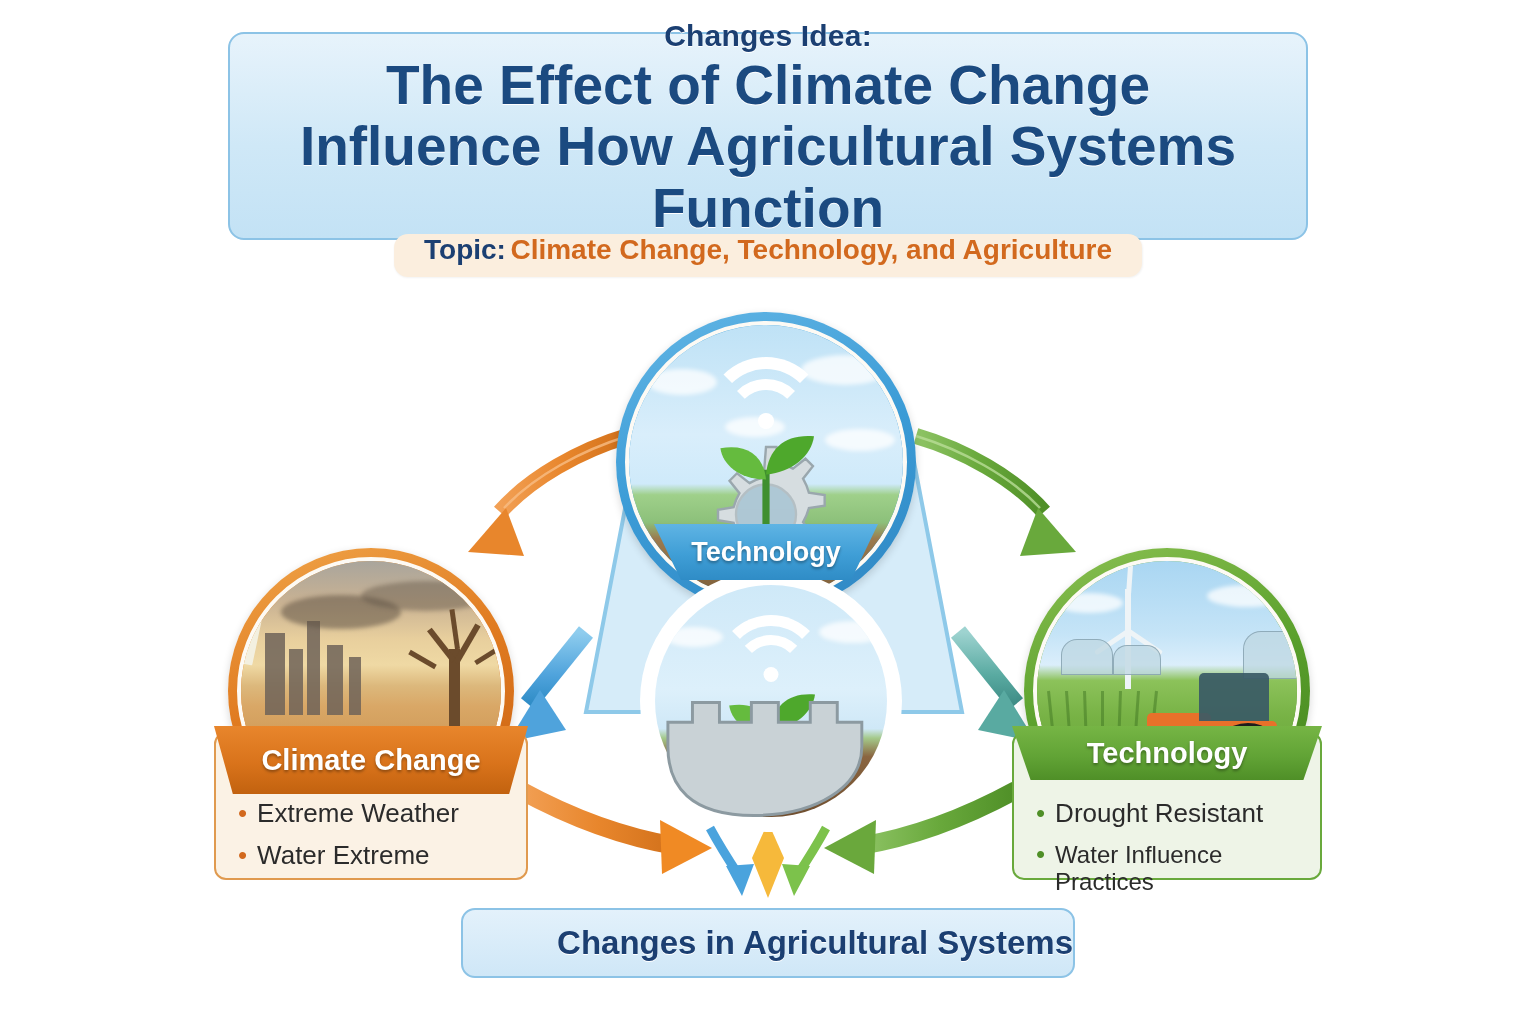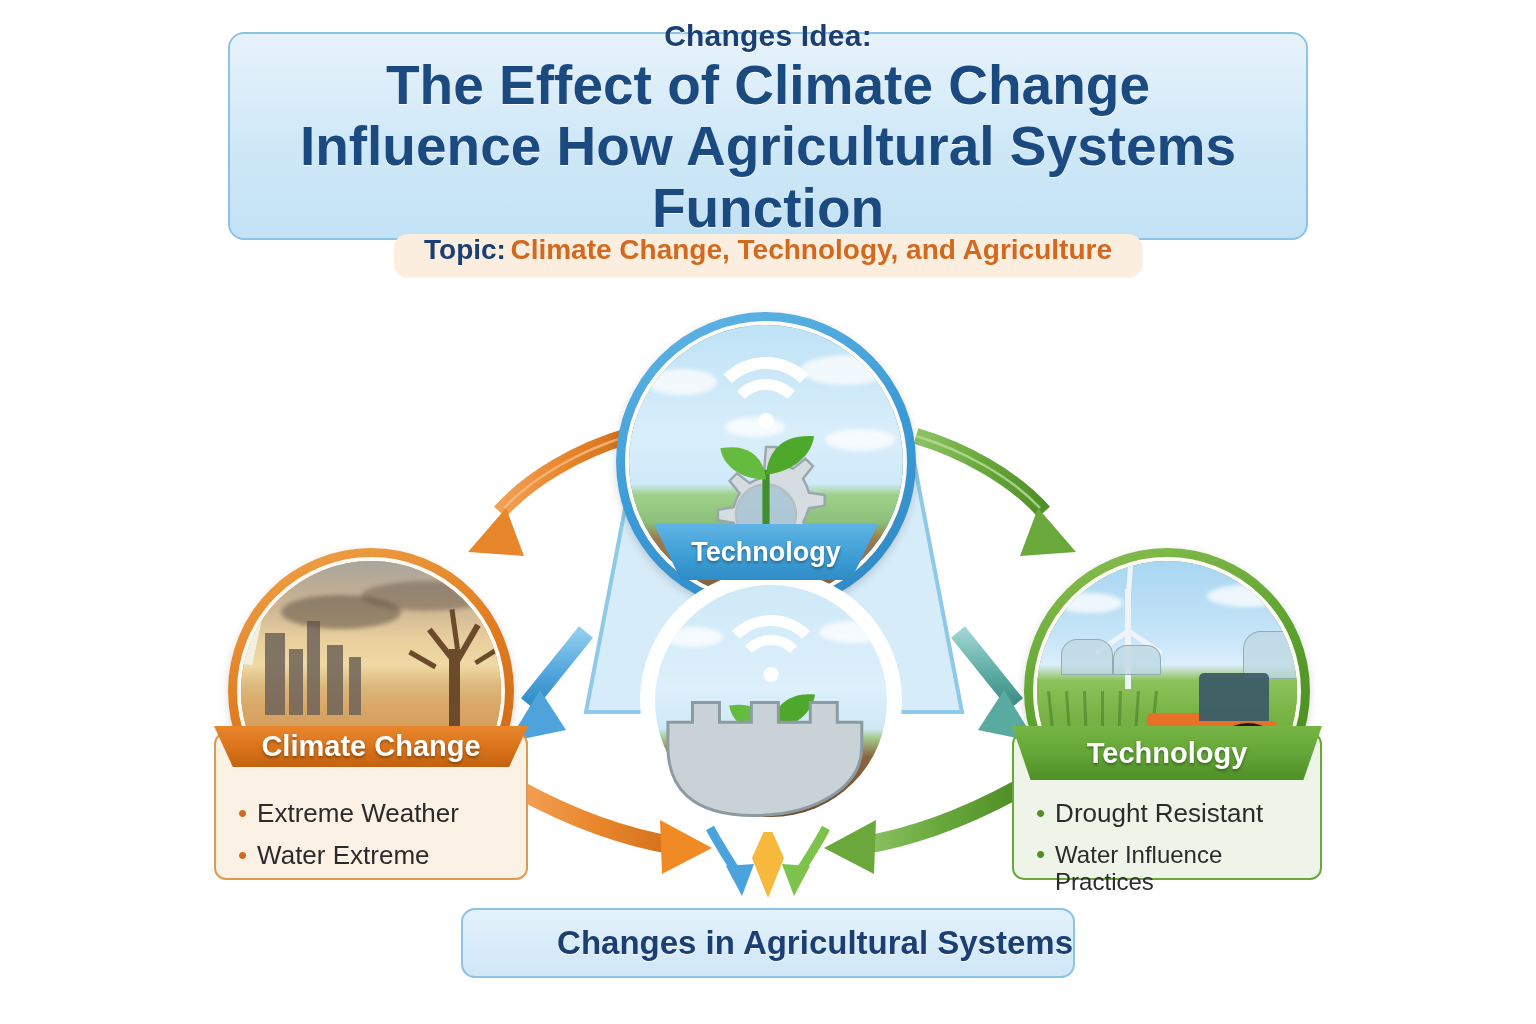--- a/index.html
+++ b/index.html
@@ -479,21 +479,21 @@
         <div class="crack" style="left:90px;  top:200px; width:92px;  transform:rotate(-7deg);"></div>
         <div class="crack" style="left:46px;  top:218px; width:70px;  transform:rotate(22deg);"></div>
         <div class="crack" style="left:130px; top:224px; width:96px;  transform:rotate(6deg);"></div>
         <div class="crack" style="left:24px;  top:242px; width:110px; transform:rotate(-5deg);"></div>
         <div class="crack" style="left:150px; top:252px; width:84px;  transform:rotate(-16deg);"></div>
         <div class="crack" style="left:84px;  top:262px; width:70px;  transform:rotate(12deg);"></div>
         <div class="crack" style="left:180px; top:190px; width:62px;  transform:rotate(18deg);"></div>
       </div>
     </div>
 
-    <div class="banner banner-climate" style="left:8px; top:178px; width:314px; height:41px;">
+    <div class="banner banner-climate" style="left:8px; top:178px; width:314px; height:68px;">
       <span>Climate Change</span>
     </div>
   </div>
 
   <div class="node" style="left:1008px; top:548px; width:318px; height:340px;">
 
     <div class="body-panel body-agri" style="left:4px; top:184px; width:310px; height:148px;">
       <div class="bullet-row">
         <span class="bullet-dot dot-green">•</span>
         <span>Drought Resistant</span>

